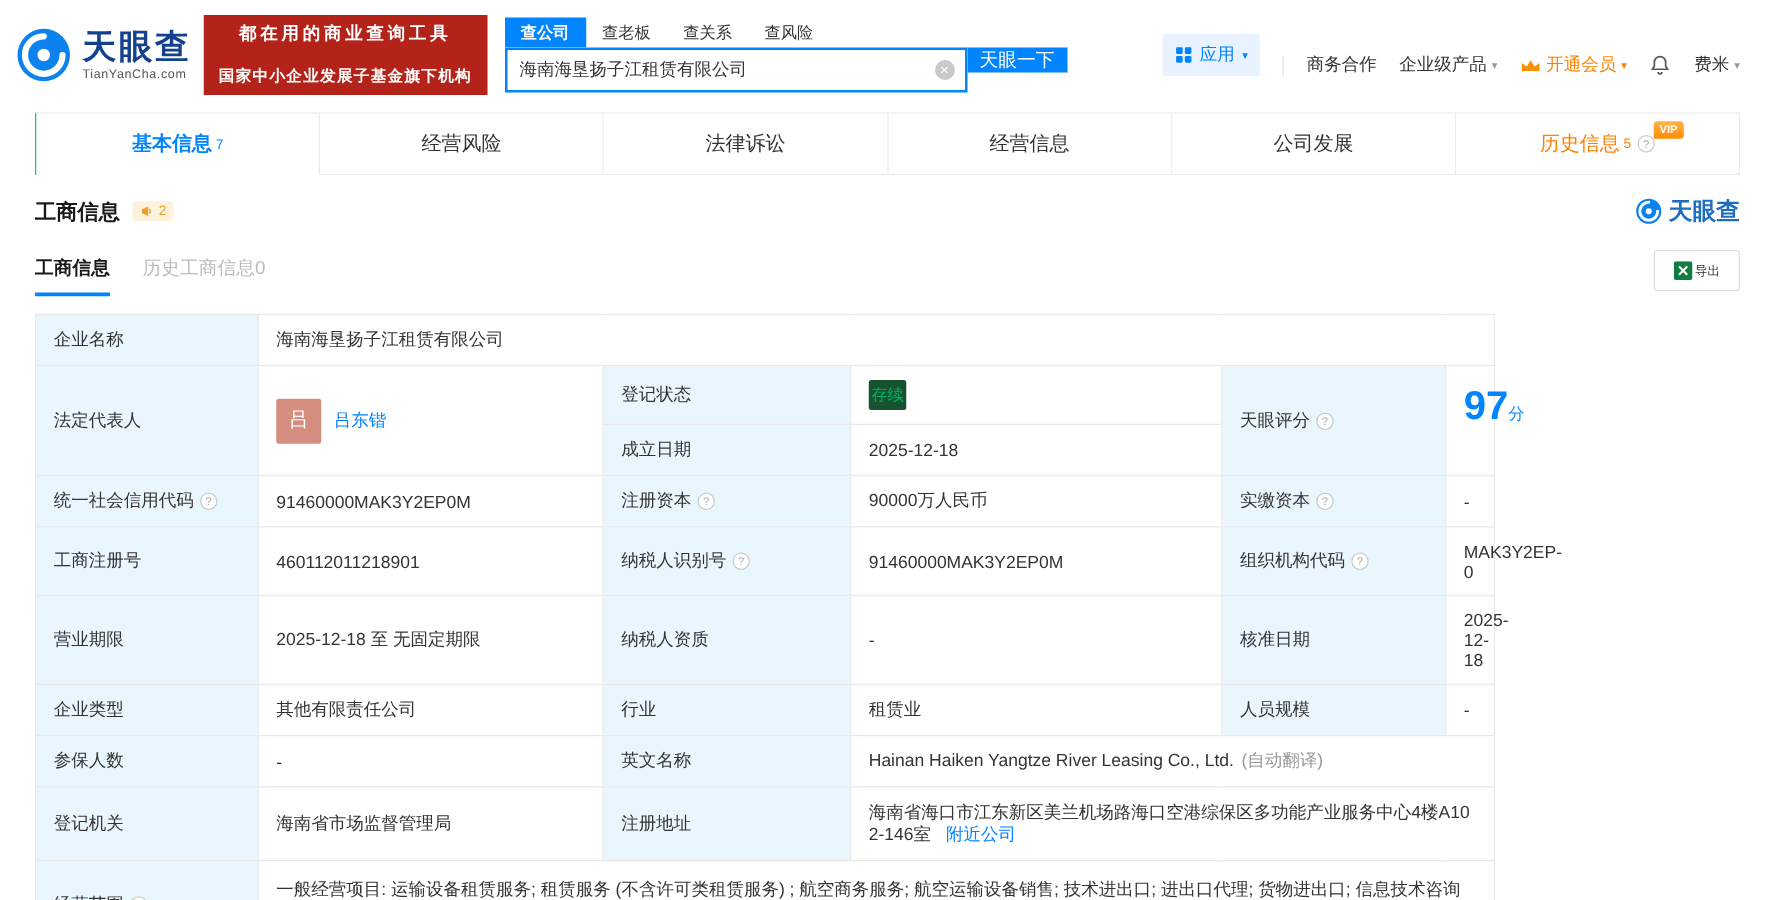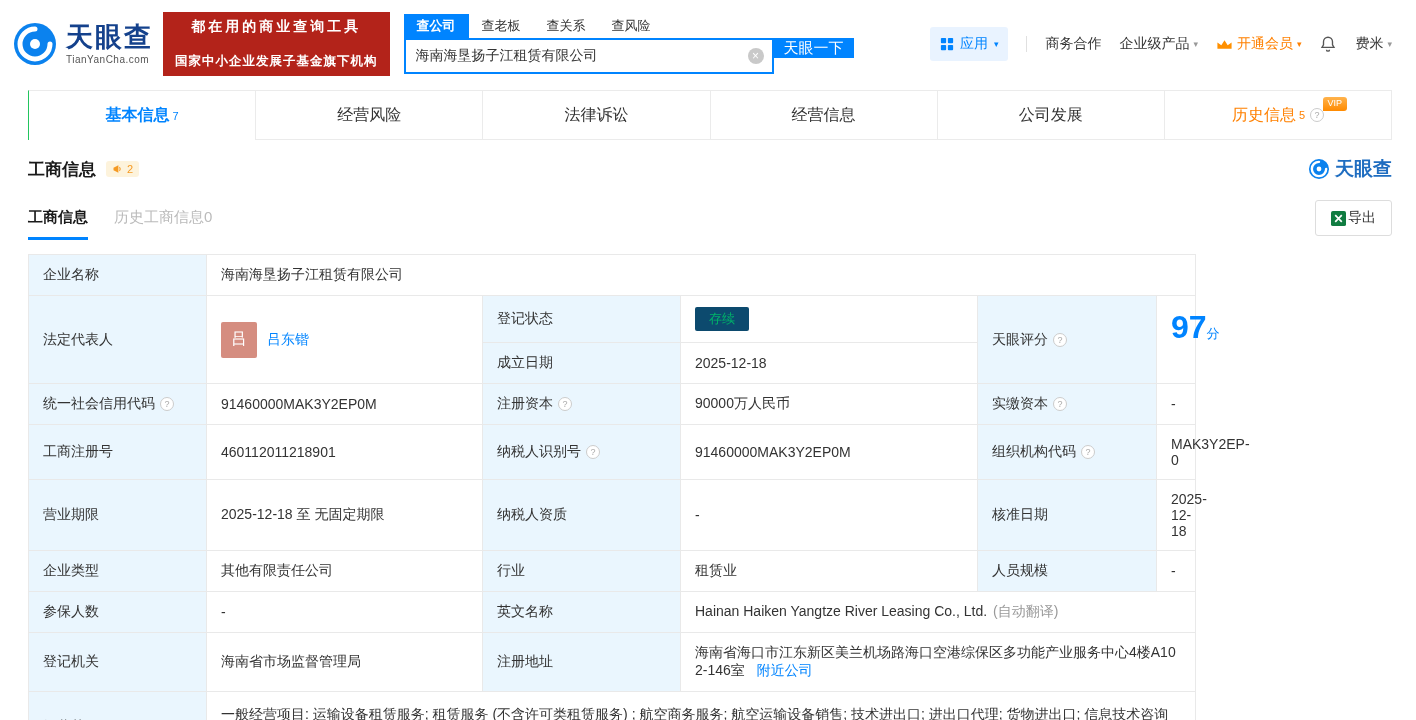--- a/index.html
+++ b/index.html
@@ -17,59 +17,59 @@
   .slogan-l2{font-size:12.5px;letter-spacing:1px;margin-top:17px}
   .search-area{margin-left:14px}
   .search-tabs{display:flex;font-size:13px;color:#333}
   .search-tab{padding:3px 13px;cursor:pointer}
   .search-tab.active{background:#0084ff;color:#fff;font-weight:bold}
   .search-row{display:flex}
   .search-box{position:relative}
   .search-box input{width:370px;height:36px;border:2px solid #0084ff;padding:0 34px 0 10px;font-size:14px;color:#333;outline:none;display:block;border-radius:0}
   .clear-btn{position:absolute;right:10px;top:10px;width:16px;height:16px;border-radius:50%;background:#c9c9c9;color:#fff;font-size:12px;line-height:16px;text-align:center;cursor:pointer}
   .search-btn{width:80px;height:20px;background:#0084ff;color:#fff;border:none;font-size:15px;cursor:pointer}
-  .header-right{margin-left:auto;display:flex;align-items:center;gap:18px;font-size:14px;white-space:nowrap}
+  .header-right{margin-left:auto;display:flex;align-items:flex-end;gap:18px;font-size:14px;white-space:nowrap}
   .apps-btn{display:flex;align-items:center;gap:6px;background:#e9f3ff;color:#0084ff;padding:8px 10px;border-radius:3px;cursor:pointer}
   .caret{font-size:9px;color:#999}
   .apps-btn .caret{color:#0084ff}
   .vdiv{width:1px;height:16px;background:#e0e0e0}
   .hr-item{display:flex;align-items:center;gap:4px;cursor:pointer;color:#333}
   .vip-link{color:#ff8000}
   .vip-link .caret{color:#ff8000}
 
   
   .nav-tabs{display:flex;margin:2px 24px 0 28px;height:50px}
   .nav-tab{flex:1;display:flex;align-items:center;justify-content:center;font-size:16px;color:#333;background:#fff;border:1px solid #ebebeb;border-left:none;cursor:pointer;position:relative}
   .nav-tab:first-child{border-left:1px solid #22c55e}
   .nav-tab.active{color:#0084ff;font-weight:bold;border-bottom:none}
   .nav-tab sup{font-size:11px;font-weight:normal;margin-left:3px}
   .nav-tab.history{color:#ff8000}
-  .vip-tag{position:absolute;top:6px;right:44px;background:linear-gradient(#ffb34d,#ff8a00);color:#fff;font-size:9px;font-weight:normal;padding:1px 5px;border-radius:3px 3px 3px 0;line-height:1.3}
+  .vip-tag{position:absolute;top:6px;right:44px;background:linear-gradient(#ffb34d,#ff8a00);color:#fff;font-size:9px;font-weight:bold;padding:1px 5px;border-radius:3px 3px 3px 0;line-height:1.3}
   .help{display:inline-flex;align-items:center;justify-content:center;width:14px;height:14px;border:1px solid #ccc;border-radius:50%;font-size:9px;color:#aaa;margin-left:5px;flex:none;background:#fff}
 
   
   .section-head{display:flex;align-items:center;margin:16px 24px 0 28px}
   .section-title{font-size:17px;font-weight:bold;color:#1a1a1a;margin:0}
   .notice-badge{display:inline-flex;align-items:center;gap:3px;margin-left:10px;background:#fdf3dc;border-radius:3px;padding:2px 6px;font-size:11px;color:#f59a23;cursor:pointer}
   .watermark{margin-left:auto;display:flex;align-items:center;gap:5px;font-size:19px;font-weight:bold;color:#1f6dc0}
   .subtab-row{display:flex;align-items:flex-end;margin:18px 24px 0 28px}
   .subtab{font-size:15px;margin-right:26px;padding-bottom:10px;cursor:pointer;border-bottom:3px solid transparent}
   .subtab.active{color:#1a1a1a;font-weight:bold;border-bottom-color:#0084ff}
   .subtab.inactive{color:#bbb}
-  .export-btn{margin-left:auto;display:flex;align-items:center;gap:2px;background:#fff;border:1px solid #ddd;border-radius:3px;padding:8px 15px;font-size:14px;color:#333;cursor:pointer;margin-bottom:4px}
+  .export-btn{margin-left:auto;display:flex;align-items:center;gap:2px;background:#fff;border:1px solid #ddd;border-radius:3px;padding:8px 15px;font-size:10px;color:#333;cursor:pointer;margin-bottom:4px}
 
   
   .info-table{border-collapse:collapse;table-layout:fixed;margin:14px 24px 0 28px;width:1168px}
   .info-table td{border:1px solid #e9e9e9;padding:11px 14px;font-size:14px;vertical-align:middle}
   td.label{background:#eaf6fe;color:#333}
   .lw{display:inline-flex;align-items:center}
   .rep{display:flex;align-items:center;gap:10px}
   .avatar{width:36px;height:36px;background:#d58d80;color:#fff;font-size:16px;display:flex;align-items:center;justify-content:center;border-radius:2px;flex:none;cursor:pointer}
   a.link{color:#0084ff;text-decoration:none;cursor:pointer;white-space:nowrap}
-  .status-badge{display:inline-block;background:#0c4a6e;color:#00b269;font-size:13px;padding:3px 14px;border-radius:2px}
+  .status-badge{display:inline-block;background:#14532d;color:#00b269;font-size:13px;padding:3px 2px;border-radius:2px}
   .score-cell{padding:6px 8px}
   .score-wrap{display:flex;align-items:flex-start;gap:6px}
   .score-num{color:#0084ff;white-space:nowrap}
   .score-big{font-size:32px;font-weight:bold}
   .score-unit{font-size:13px}
   .score-chart text{font-size:7px;fill:#8fb6d9;text-anchor:middle;font-family:"DejaVu Sans",sans-serif}
   .note{color:#999;margin-left:6px}
   .scope-cell{line-height:1.7;color:#333}
   .addr-cell span{word-break:break-all}
 </style>

